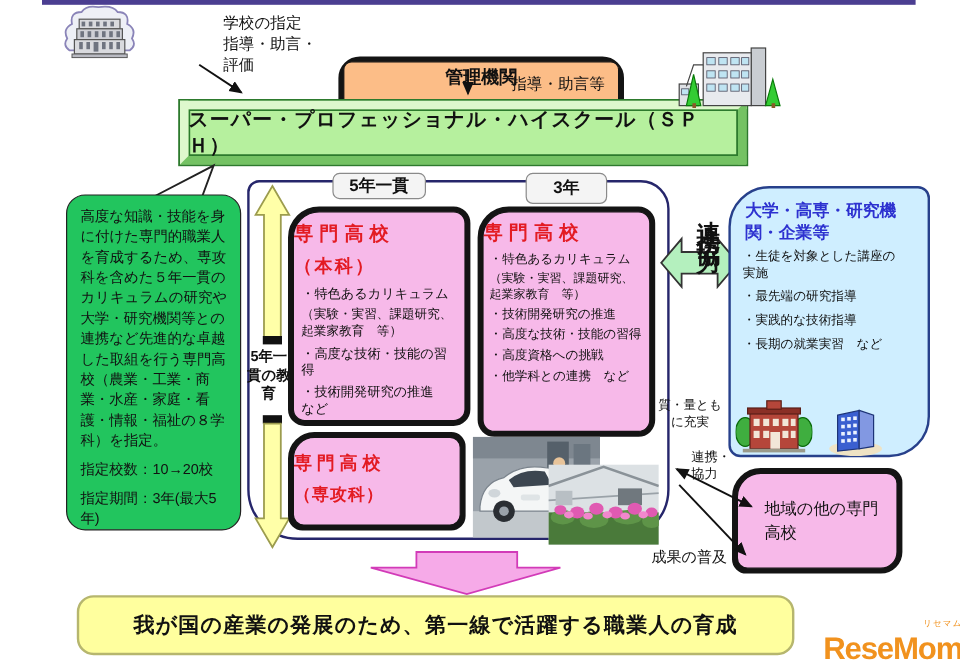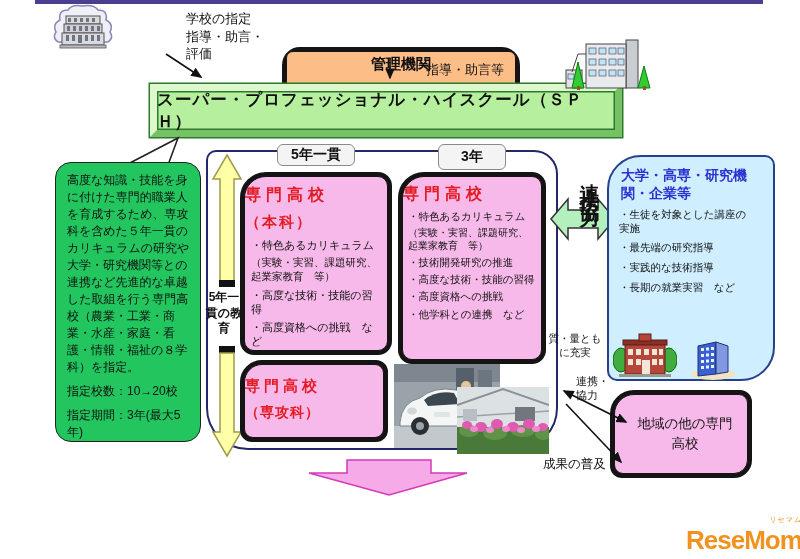--- a/index.html
+++ b/index.html
@@ -36,21 +36,21 @@
   .graylab{background:#f4f4f4;border:1.5px solid #8a8a8a;border-radius:6px;
            display:flex;align-items:center;justify-content:center;
            font-weight:bold;font-size:14px;color:#111;box-sizing:border-box;}
   
   .pinkbox{border:2px solid #141414;padding:2px;background:#141414;box-sizing:border-box;}
   .pinkbox .pinner{border:1.5px solid #141414;background:#f7b9e9;width:100%;height:100%;
                    box-sizing:border-box;overflow:hidden;}
   .r-honka{border-radius:26px 14px 14px 14px;} .r-honka .pinner{border-radius:22px 10px 10px 10px;}
   .r-3yr{border-radius:26px 14px 14px 14px;} .r-3yr .pinner{border-radius:22px 10px 10px 10px;}
   .r-senko{border-radius:22px 12px 12px 12px;} .r-senko .pinner{border-radius:18px 9px 9px 9px;}
-  .r-region{border-radius:24px 12px 18px 12px;} .r-region .pinner{border-radius:20px 9px 14px 9px;text-align:center;}
+  .r-region{border-radius:24px 12px 18px 12px;} .r-region .pinner{border-radius:20px 9px 14px 9px;}
   .redtitle{color:#e31b23;font-weight:bold;text-align:left;}
   .b{font-size:11px;color:#111;line-height:1.3;margin:4px 5px 0 6px;}
   .b3{font-size:10.5px;color:#111;line-height:1.25;margin:4px 4px 0 5px;}
   
   .bluebox{background:#cfeeff;border:2px solid #27408b;box-sizing:border-box;
            border-radius:34px 10px 34px 10px;}
   .bluetitle{color:#2d31d0;font-weight:bold;font-size:14px;line-height:1.25;margin:10px 6px 0 12px;}
   .bb{font-size:10.5px;color:#111;line-height:1.3;margin:6px 20px 0 10px;}
   
   .vert{writing-mode:vertical-rl;text-orientation:upright;font-weight:bold;color:#111;}
@@ -169,21 +169,21 @@
   </div>
 
   <div class="abs pinkbox r-honka" style="left:240px;top:172px;width:152px;height:183px;">
     <div class="pinner">
       <div class="redtitle" style="font-size:16px;letter-spacing:5px;margin-top:8px;">専門高校</div>
       <div class="redtitle" style="font-size:15px;letter-spacing:2px;margin-top:7px;">（本科）</div>
       <div style="margin-top:6px;">
         <div class="b">・特色あるカリキュラム</div>
         <div class="b" style="font-size:10.5px;">（実験・実習、課題研究、起業家教育　等）</div>
         <div class="b">・高度な技術・技能の習得</div>
-        <div class="b">・高度資格への挑戦　など</div>
+        <div class="b">・技術開発研究の推進　など</div>
       </div>
     </div>
   </div>
 
   <div class="abs pinkbox r-3yr" style="left:398px;top:172px;width:148px;height:192px;">
     <div class="pinner">
       <div class="redtitle" style="font-size:16px;letter-spacing:5px;margin-top:7px;">専門高校</div>
       <div style="margin-top:5px;">
         <div class="b3">・特色あるカリキュラム</div>
         <div class="b3" style="font-size:10px;">（実験・実習、課題研究、起業家教育　等）</div>
@@ -316,20 +316,23 @@
   <div class="abs pinkbox r-region" style="left:610px;top:390px;width:142px;height:88px;">
     <div class="pinner" style="display:flex;align-items:center;">
       <div style="font-size:13.5px;color:#111;line-height:1.45;margin-left:22px;width:96px;">地域の他の専門高校</div>
     </div>
   </div>
 
   <svg class="abs" style="left:303px;top:459px;" width="170" height="38" viewBox="0 0 170 38">
     <path d="M44,1 L128,1 L128,14 L164,14 L86,36 L6,14 L44,14 Z" fill="#f6aae8" stroke="#d23bb8" stroke-width="1.5"></path>
   </svg>
 
+  <div class="abs goalbox" style="left:64px;top:496px;width:598px;height:50px;">
+    <span>我が国の産業の発展のため、第一線で活躍する職業人の育成</span>
+  </div>
 
   <div class="abs" style="left:686px;top:515px;">
     <div class="logokana" style="text-align:right;margin-right:6px;">リセマム</div>
     <div class="logo">ReseMom.</div>
   </div>
 
   <svg class="abs" style="left:0;top:0;" width="800" height="559" viewBox="0 0 800 559" pointer-events="none">
     <defs>
       <marker id="ah" markerWidth="8" markerHeight="8" refX="6" refY="3" orient="auto">
         <path d="M0,0 L7,3 L0,6 Z" fill="#111"></path>

